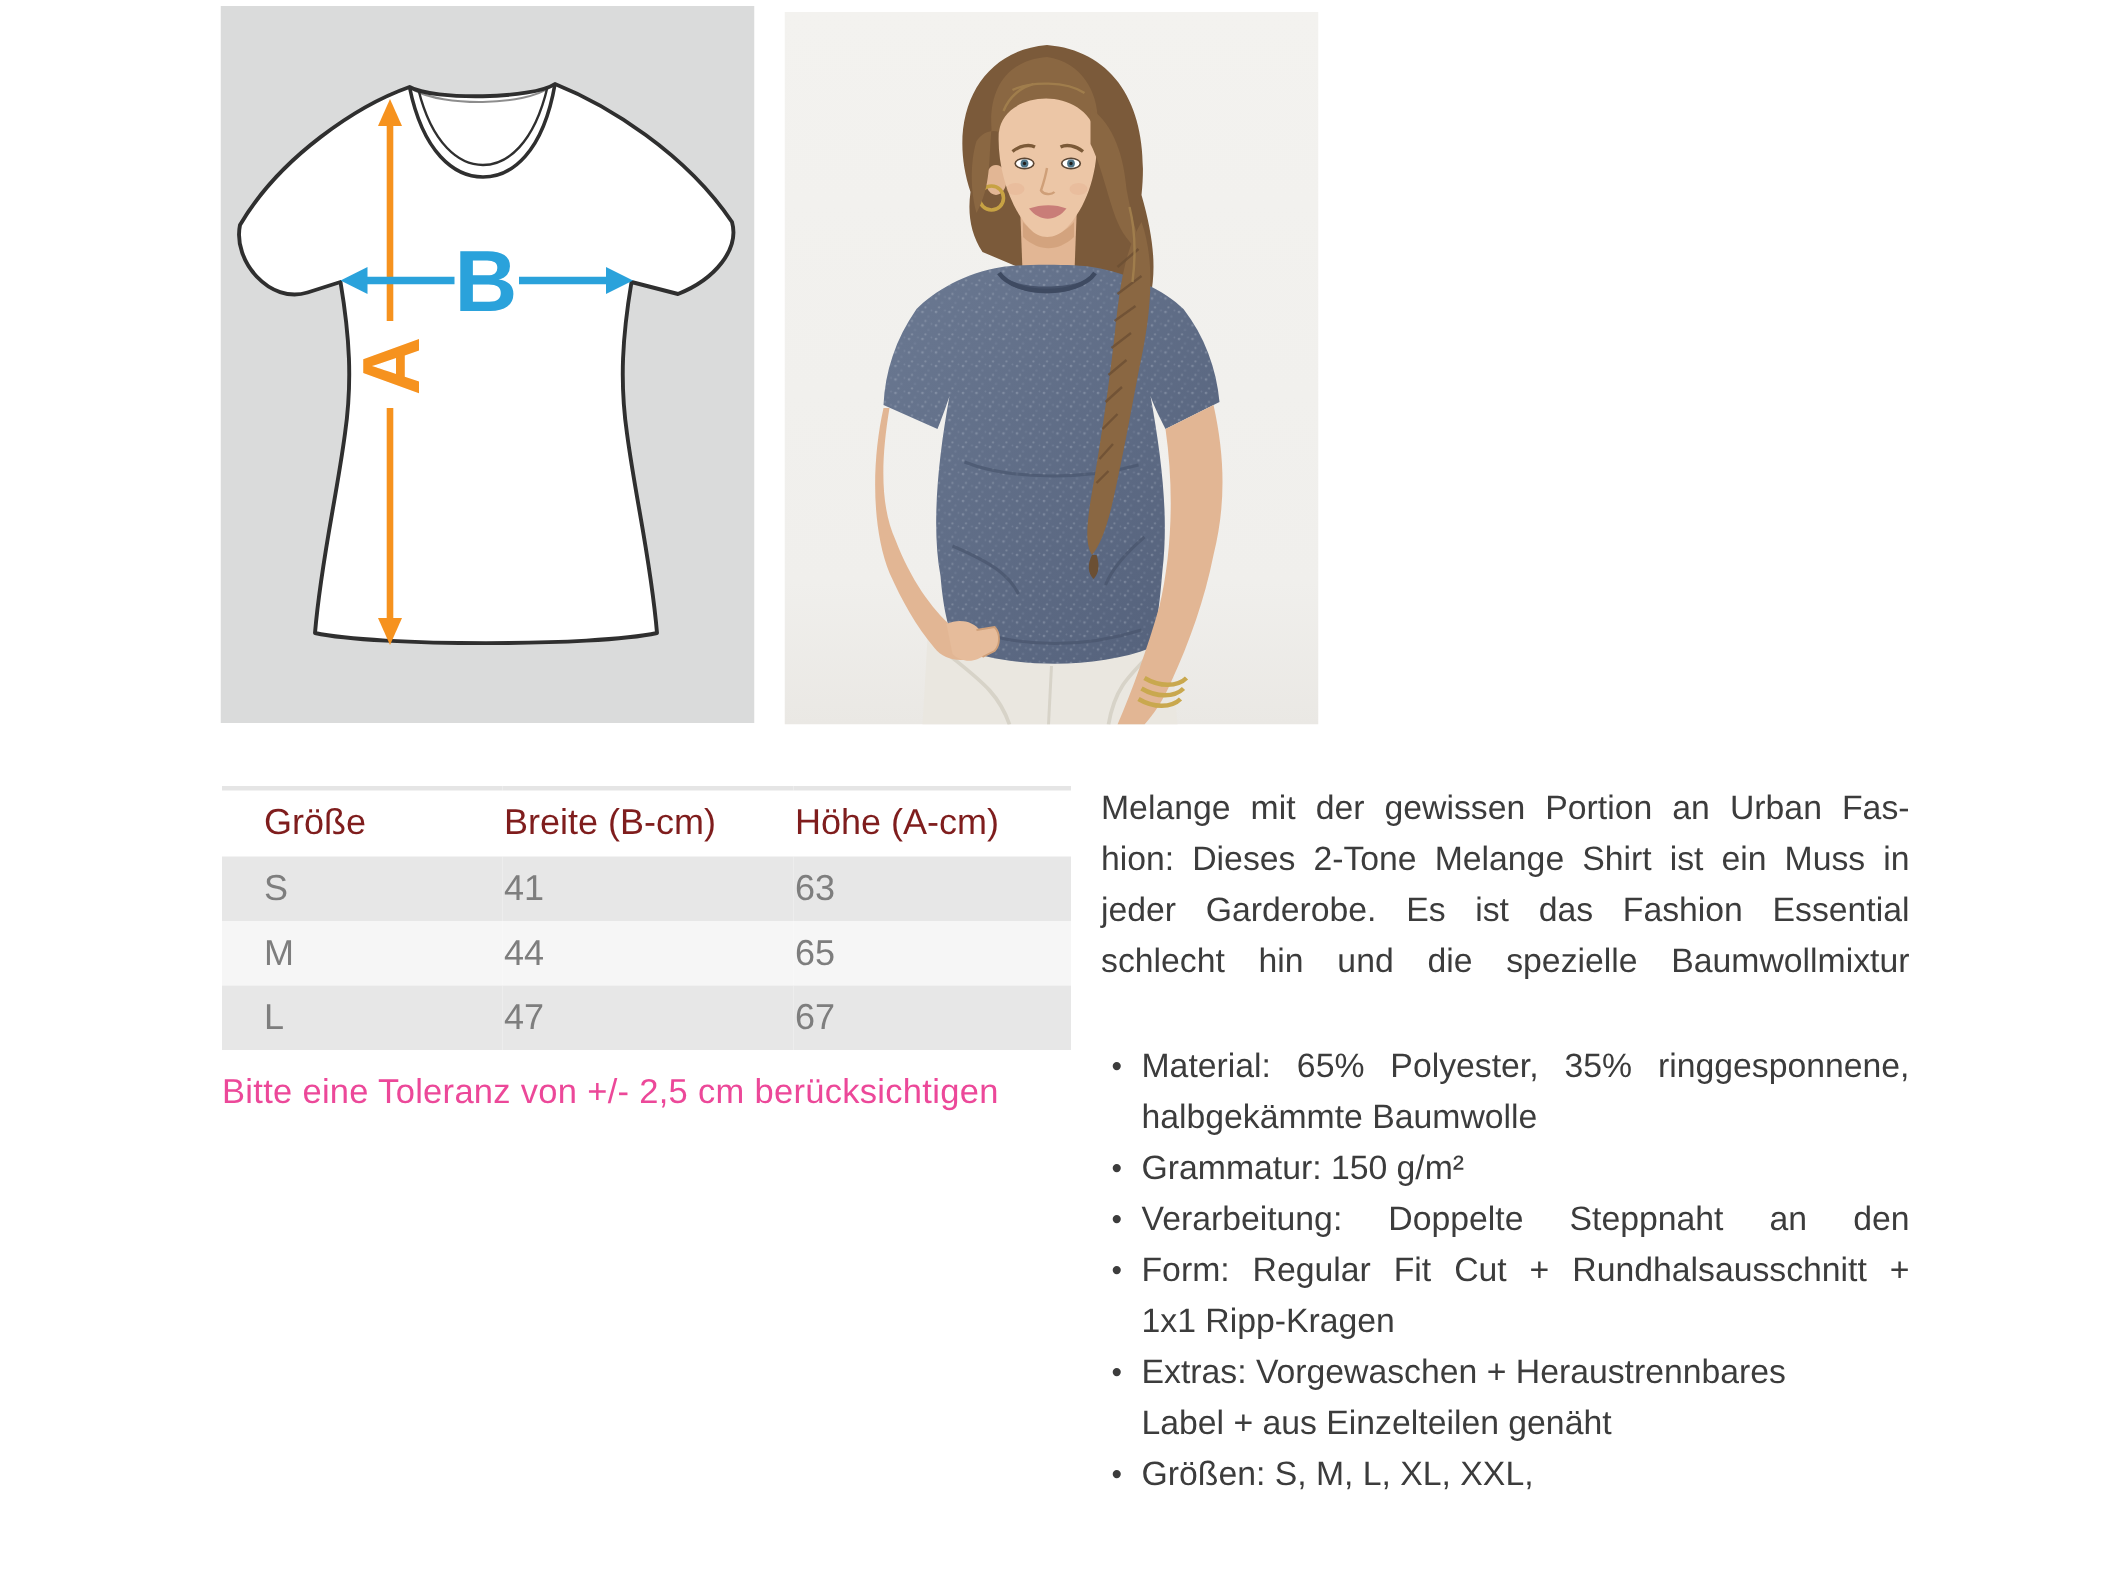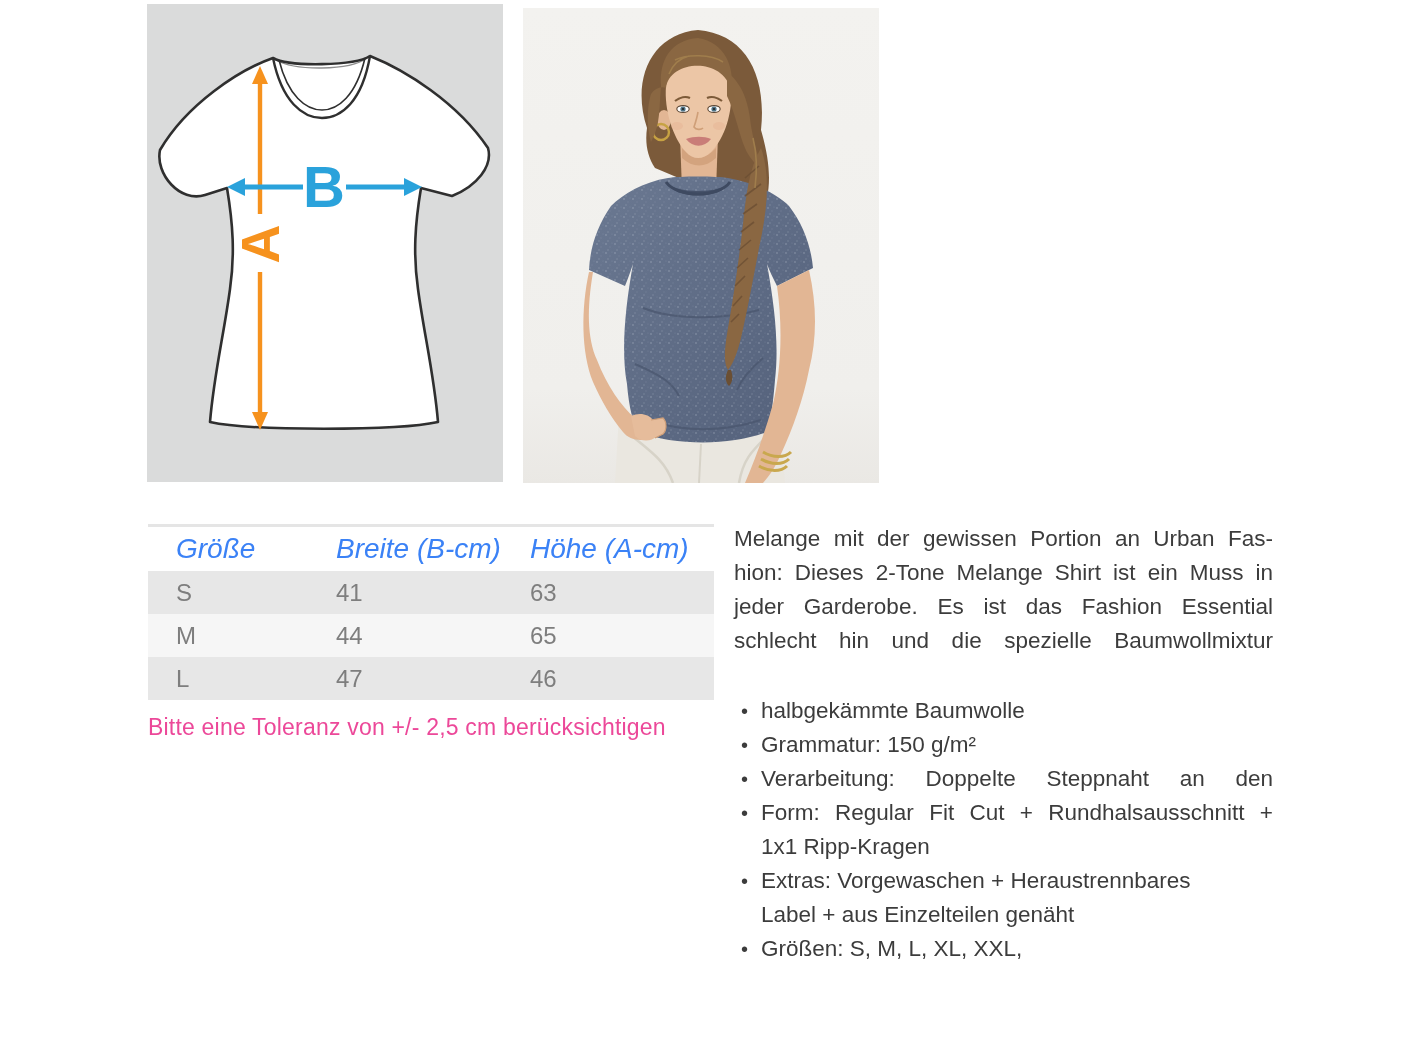--- a/index.html
+++ b/index.html
@@ -7,21 +7,21 @@
        font-family:"Liberation Sans","DejaVu Sans",sans-serif;}
 
   
   .panel-diagram{position:absolute;left:147px;top:4px;width:356px;height:478px;}
   .panel-photo{position:absolute;left:523px;top:8px;width:356px;height:475px;}
   .panel-diagram svg,.panel-photo svg{display:block;width:100%;height:100%;}
 
   
   .table-wrap{position:absolute;left:148px;top:524px;width:566px;}
   table.size{border-collapse:collapse;width:566px;border-top:3px solid #e5e5e5;}
-  table.size th{font-weight:400;text-align:left;color:#3b82f6;font-size:28px;height:42px;background:#fff;font-style:italic;}
+  table.size th{font-weight:400;text-align:left;color:#7f1d1d;font-size:24px;height:42px;background:#fff;}
   table.size td{color:#7e7e7e;font-size:24px;height:41px;}
   table.size th:nth-child(1),table.size td:nth-child(1){width:158px;padding-left:28px;}
   table.size th:nth-child(2),table.size td:nth-child(2){width:192px;}
   table.size tbody tr:nth-child(odd){background:#e7e7e7;}
   table.size tbody tr:nth-child(even){background:#f6f6f6;}
   .tolerance{margin-top:14px;font-size:23px;color:#ec4899;letter-spacing:.2px;}
 
   
   .description{position:absolute;left:734px;top:522px;width:539px;
                font-size:22.5px;line-height:34px;color:#3c3c3c;}
@@ -213,37 +213,38 @@
           <td>63</td>
         </tr>
         <tr>
           <td>M</td>
           <td>44</td>
           <td>65</td>
         </tr>
         <tr>
           <td>L</td>
           <td>47</td>
-          <td>46</td>
+          <td>67</td>
         </tr>
       </tbody>
   </table>
   <div class="tolerance">Bitte eine Toleranz von +/- 2,5 cm berücksichtigen</div>
 </div>
 
 <div class="description">
   <div>
       <div class="tline j">Melange mit der gewissen Portion an Urban Fas-</div>
       <div class="tline j">hion: Dieses 2-Tone Melange Shirt ist ein Muss in</div>
       <div class="tline j">jeder Garderobe. Es ist das Fashion Essential</div>
       <div class="tline j">schlecht hin und die spezielle Baumwollmixtur</div>
     </div>
   <ul class="bullets">
       <li>
         <span class="bdot">•</span>
+        <div class="tline j">Material: 65% Polyester, 35% ringgesponnene,</div>
         <div class="tline">halbgekämmte Baumwolle</div>
       </li>
       <li>
         <span class="bdot">•</span>
         <div class="tline">Grammatur: 150 g/m²</div>
       </li>
       <li>
         <span class="bdot">•</span>
         <div class="tline j">Verarbeitung: Doppelte Steppnaht an den</div>
       </li>

